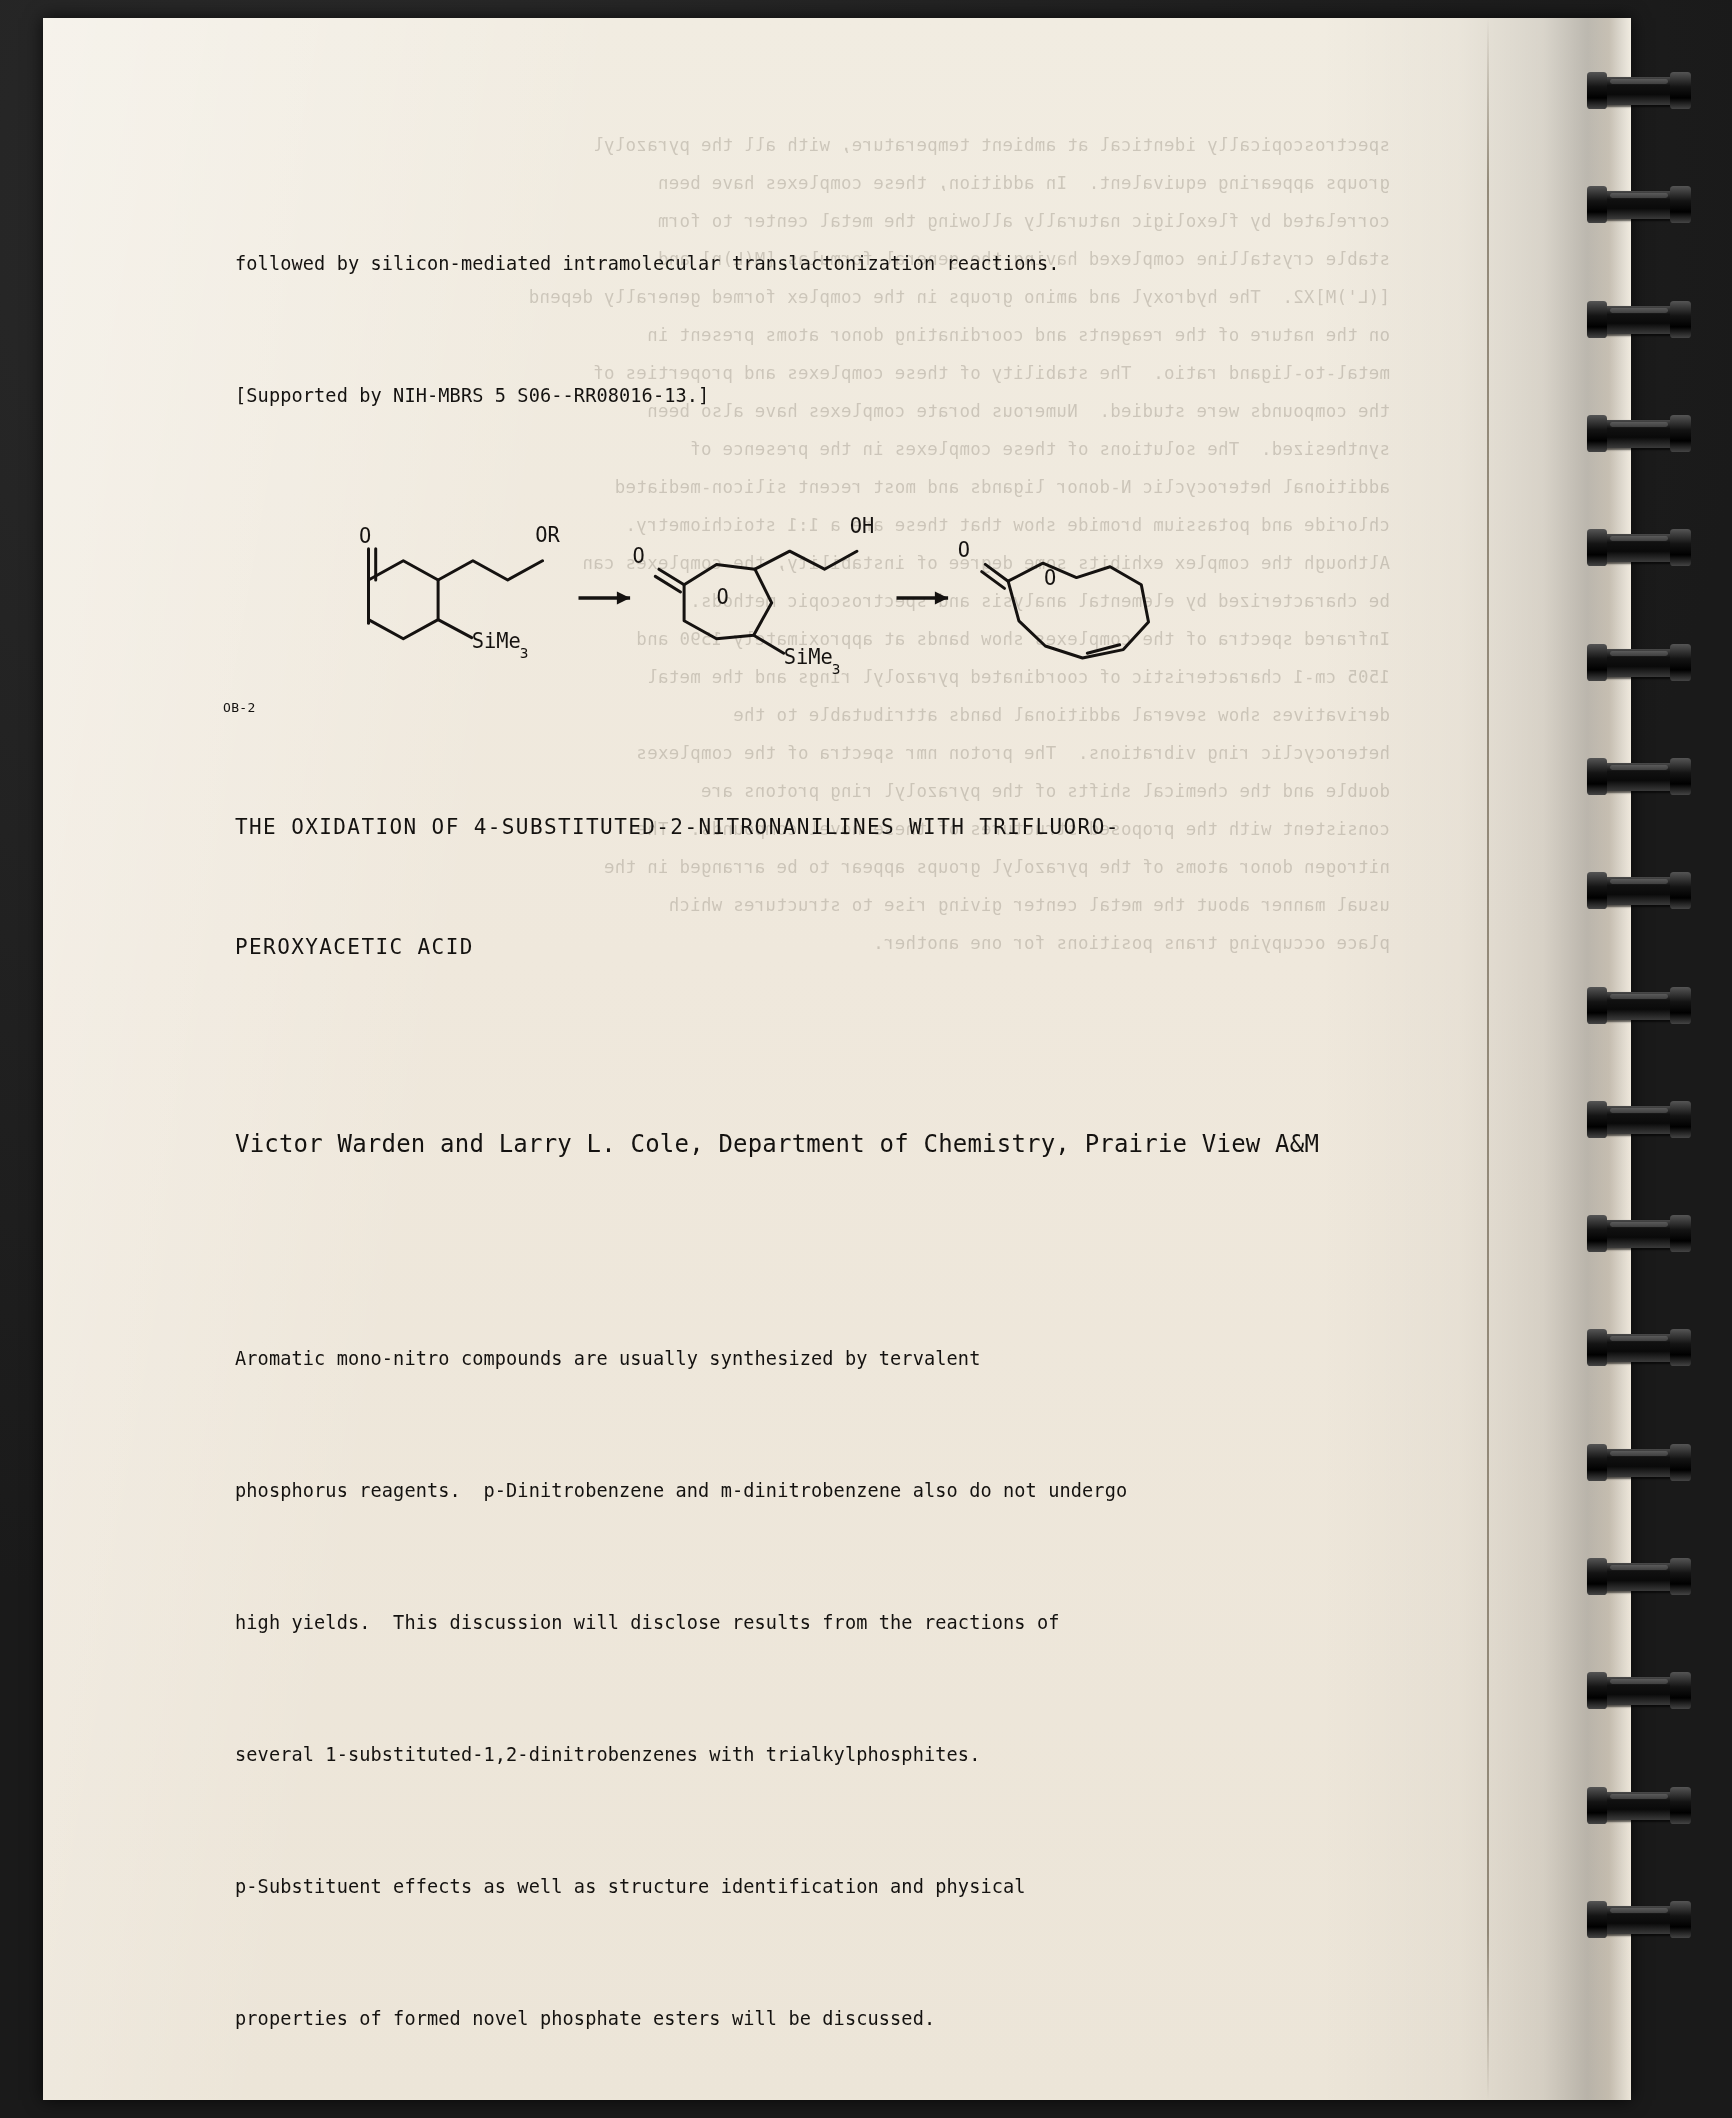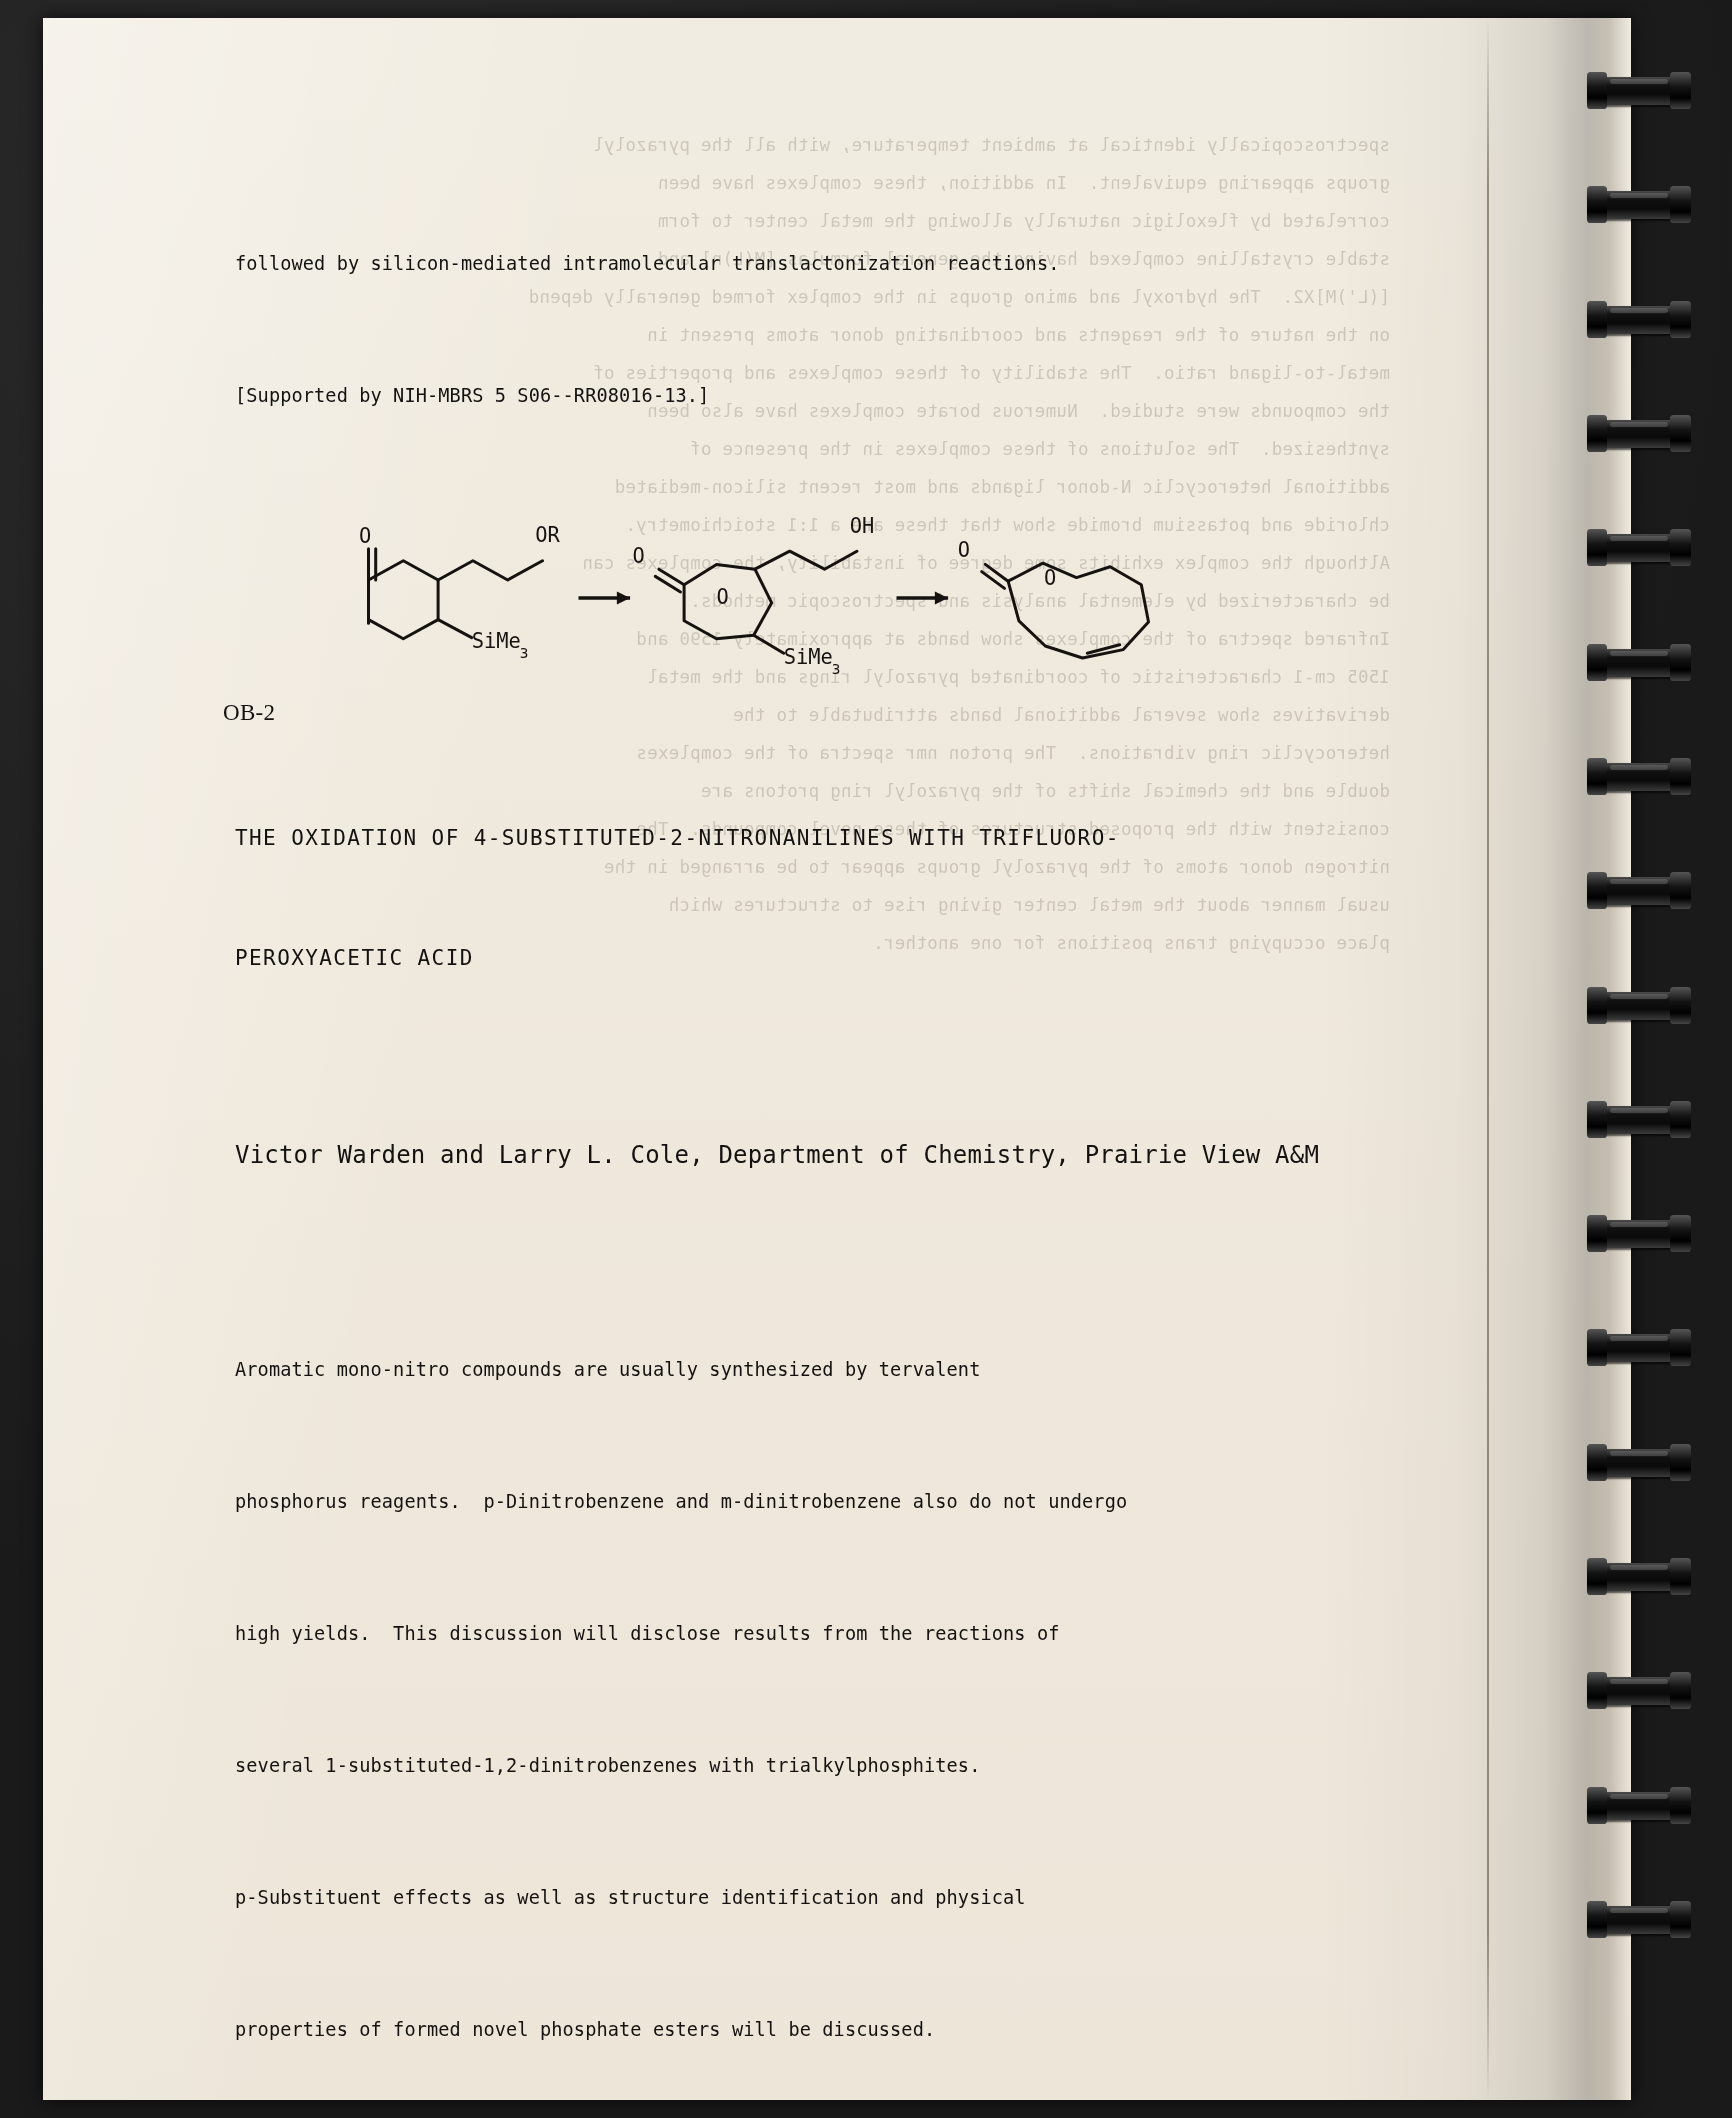--- a/index.html
+++ b/index.html
@@ -142,23 +142,22 @@
   }
 
   .para {
     font-size: 18.6px;
     line-height: 36px;
     letter-spacing: 0.1px;
     white-space: pre-wrap;
   }
 
   .abs-id {
-    font-size: 23px;
+    font-size: 13px;
     letter-spacing: 0.3px;
-    font-family: Liberation Serif, serif;
   }
 
   .title {
     font-size: 21px;
     line-height: 32px;
     letter-spacing: 1.4px;
     white-space: pre-wrap;
   }
   .authors {
     font-size: 24px;

